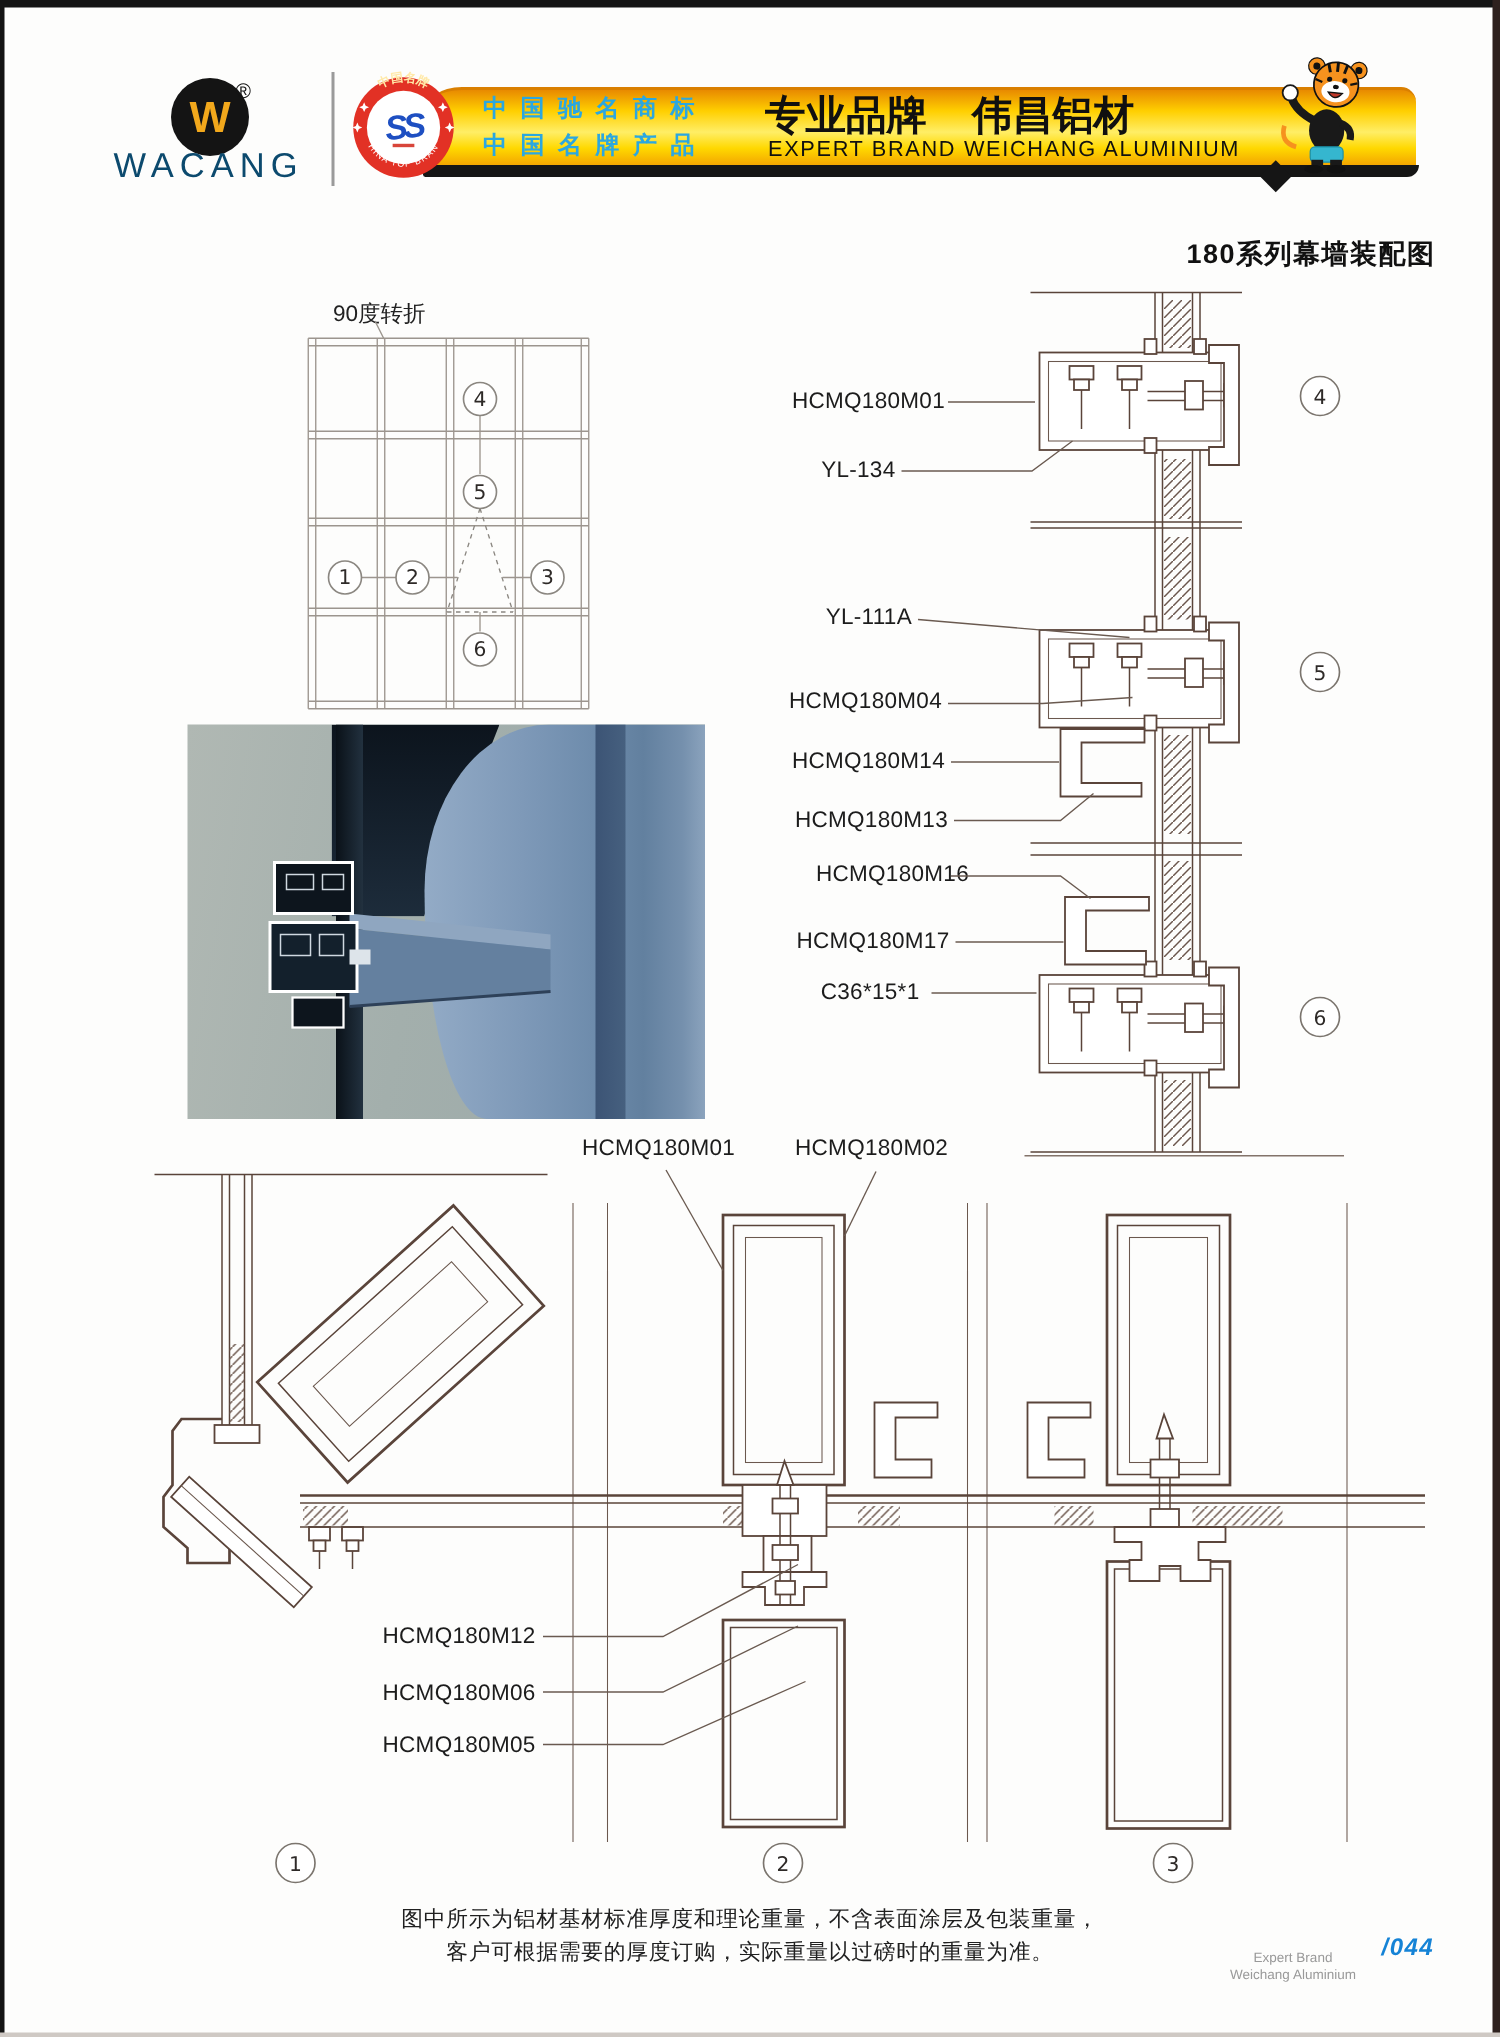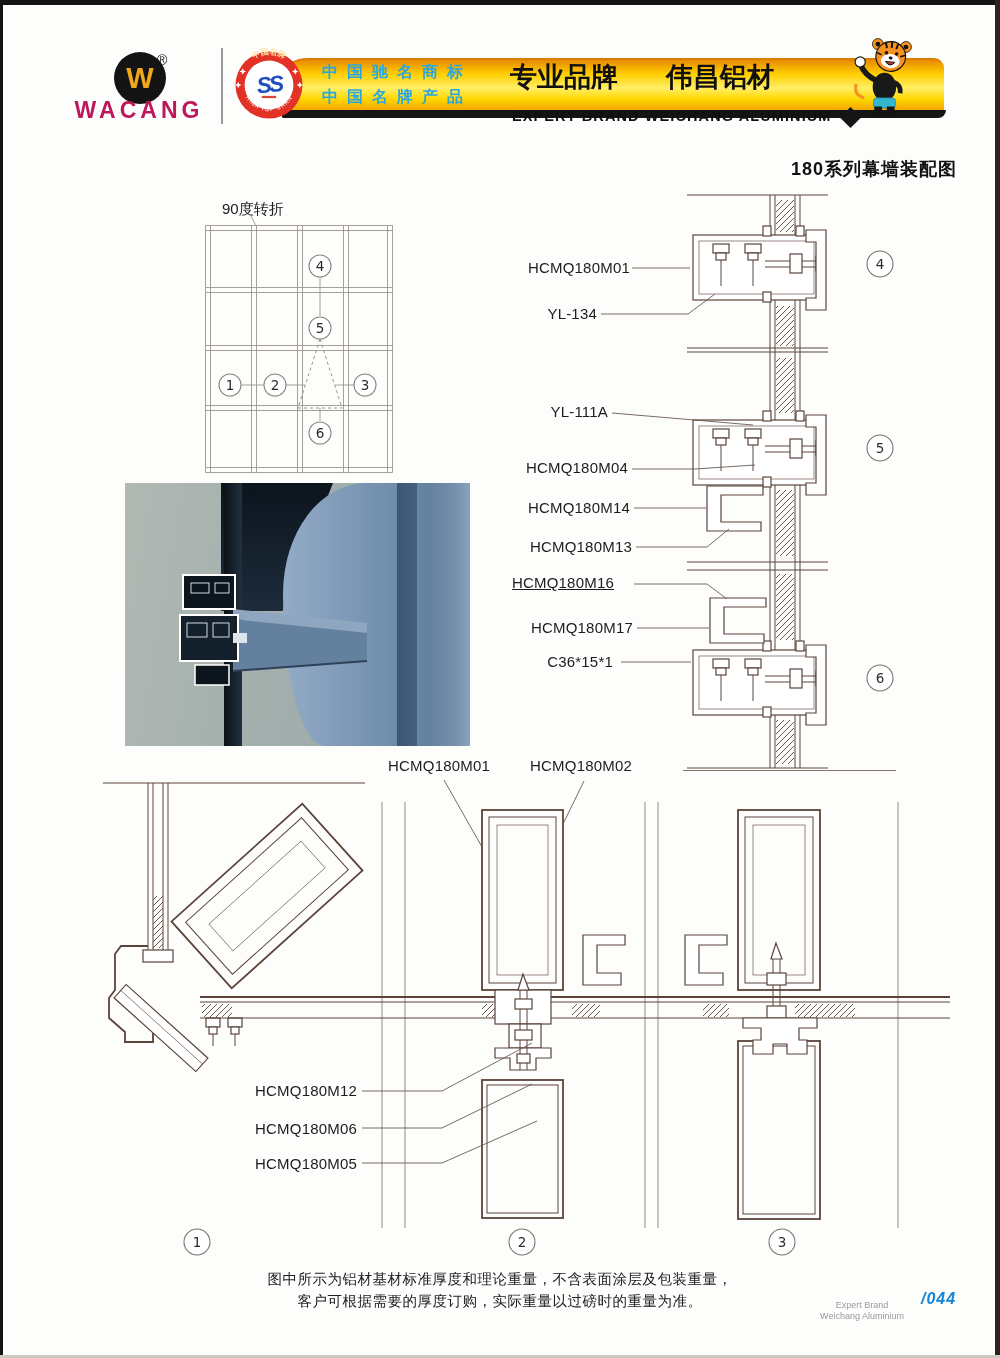--- a/index.html
+++ b/index.html
@@ -3,37 +3,37 @@
 <meta charset="utf-8">
 <style>
   html,body{margin:0;padding:0;background:#e8e8e8;}
   .page{position:relative;width:1000px;height:1358px;background:#fdfdfc;overflow:hidden;
         font-family:"Liberation Sans","DejaVu Sans",sans-serif;}
   .abs{position:absolute;}
   
   .edge{position:absolute;background:#141414;}
   
   .wordmark{position:absolute;left:64px;top:97px;width:150px;text-align:center;
-            font-size:23px;font-weight:bold;color:#be185d;letter-spacing:4px;}
+            font-size:23px;font-weight:normal;color:#0c4a6e;letter-spacing:4px;}
   .regmark{position:absolute;left:157px;top:52px;font-size:14px;color:#141414;}
   .vdiv{position:absolute;left:221px;top:48px;width:2px;height:76px;background:#9a9a9a;}
   .banner{position:absolute;left:282px;top:58px;width:662px;height:54px;
           background:linear-gradient(180deg,#e88a00 0%,#ffcf00 26%,#ffee66 52%,#ffd800 72%,#ef9400 100%);
           border-radius:26px 10px 0 0 / 18px 10px 0 0;border-top:2px solid #d97f00;}
   .bband{position:absolute;left:282px;top:110px;width:664px;height:8px;background:#151515;
          border-radius:0 0 10px 2px;}
   .bnotch{position:absolute;left:843px;top:110px;width:15px;height:15px;background:#151515;
           transform:rotate(45deg);}
   .claim{position:absolute;left:322px;color:#2ba7e0;font-size:16px;font-weight:bold;
          letter-spacing:9px;white-space:nowrap;}
   .slogan-cn{position:absolute;left:510px;top:59px;font-size:27px;font-weight:bold;color:#101010;
              white-space:nowrap;}
-  .slogan-cn .gap{margin-left:48px;}
-  .slogan-en{position:absolute;left:512px;top:92px;font-size:14.5px;font-weight:bold;color:#101010;
-             letter-spacing:1.1px;white-space:nowrap;margin-top:16px;}
+  .slogan-cn .gap{margin-left:30px;}
+  .slogan-en{position:absolute;left:512px;top:92px;font-size:14.5px;font-weight:normal;color:#101010;
+             letter-spacing:1.1px;white-space:nowrap;}
   .ptitle{position:absolute;right:43px;top:157px;font-size:18px;font-weight:bold;color:#111;
           letter-spacing:1px;}
   .gridlabel{position:absolute;left:222px;top:200px;font-size:15px;color:#222;text-align:center;}
   
   .plabel{position:absolute;font-size:15px;color:#1c1c1c;white-space:nowrap;letter-spacing:.2px;}
   
   .photo{position:absolute;left:125px;top:483px;width:345px;height:263px;overflow:hidden;
          background:linear-gradient(100deg,#b0b8b3 0%,#a3afac 45%,#9aa8a8 100%);}
   .ph-mulltop{position:absolute;left:96px;top:0;width:112px;height:128px;
          background:linear-gradient(180deg,#0c141d,#1d2c3b);clip-path:polygon(0 0,100% 0,55% 100%,0 100%);}
@@ -190,21 +190,21 @@
       <rect x="70" y="182" width="34" height="20" fill="#0d151d" stroke="#fff" stroke-width="1.5"></rect>
     </svg>
   </div>
 
   <div class="plabel" style="right:370px;top:259px;">HCMQ180M01</div>
   <div class="plabel" style="right:403px;top:305px;">YL-134</div>
   <div class="plabel" style="right:392px;top:403px;">YL-111A</div>
   <div class="plabel" style="right:372px;top:459px;">HCMQ180M04</div>
   <div class="plabel" style="right:370px;top:499px;margin-left:40px;">HCMQ180M14</div>
   <div class="plabel" style="right:368px;top:538px;">HCMQ180M13</div>
-  <div class="plabel" style="right:386px;top:574px;text-decoration:underline;">HCMQ180M16</div>
+  <div class="plabel" style="right:354px;top:574px;">HCMQ180M16</div>
   <div class="plabel" style="right:367px;top:619px;">HCMQ180M17</div>
   <div class="plabel" style="right:387px;top:653px;">C36*15*1</div>
 
   <svg class="abs" style="left:560px;top:188px;" width="410" height="584" viewBox="0 0 410 584">
     <defs>
       <pattern id="hr" width="6" height="6" patternUnits="userSpaceOnUse">
         <path d="M0,6 L6,0" stroke="#6b564c" stroke-width="1"></path>
       </pattern>
       <g id="boltv">
         <rect x="-8" y="0" width="16" height="9" class="kw"></rect>

